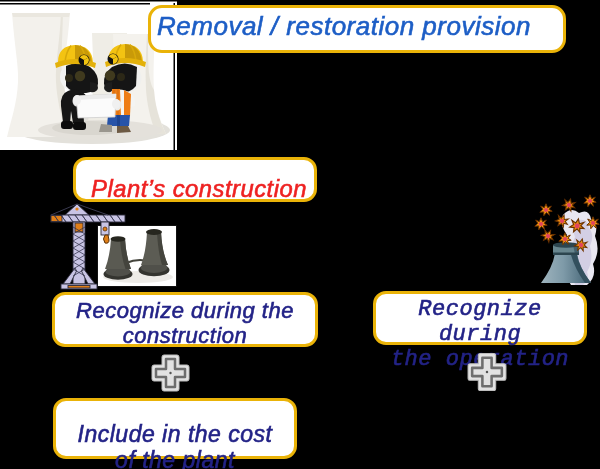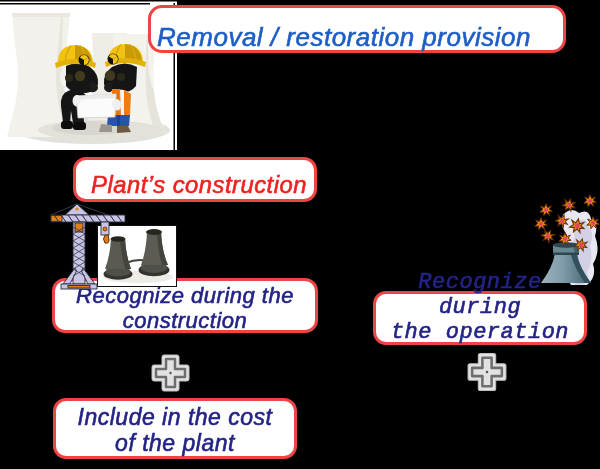--- a/index.html
+++ b/index.html
@@ -1,18 +1,18 @@
 <!DOCTYPE html>
 <html><head>
 <meta charset="utf-8">
 <style>
   html,body{margin:0;padding:0;}
   body{width:600px;height:469px;overflow:hidden;background:#000;font-family:"Liberation Sans",sans-serif;}
   #stage{position:relative;width:600px;height:469px;background:#000;}
-  .wbox{position:absolute;background:#fff;border:3px solid #ef4444;border-radius:13px;box-sizing:border-box;display:flex;align-items:flex-end;justify-content:center;text-align:center;}
+  .wbox{position:absolute;background:#fff;border:3px solid #eab308;border-radius:13px;box-sizing:border-box;display:flex;align-items:flex-start;justify-content:center;text-align:center;}
   .script{font-style:italic;font-weight:normal;-webkit-text-stroke:0.6px currentColor;letter-spacing:0.5px;}
   .navy{color:#232387;}
   .red{color:#ee2222;}
   .blue{color:#1d5ec6;}
 </style>
 </head>
 <body>
 <div id="stage">
 
   <div style="position:absolute;left:0;top:0;width:177px;height:150px;background:#fff;">
@@ -83,21 +83,21 @@
       <ellipse cx="77" cy="100" rx="4" ry="5" fill="#f0f0f0"></ellipse>
       <ellipse cx="116" cy="104" rx="4" ry="5" fill="#f0f0f0"></ellipse>
     </svg>
   </div>
 
   <div class="wbox" style="left:148px;top:5px;width:418px;height:48px;border-width:3px;border-radius:14px;">
     <span class="script blue" style="font-size:26px;position:relative;top:3px;left:-13px;">Removal / restoration provision</span>
   </div>
 
   <div class="wbox" style="left:73px;top:157px;width:244px;height:45px;">
-    <span class="script red" style="font-size:23.8px;position:relative;top:0;left:4px;">Plant’s construction</span>
+    <span class="script red" style="font-size:23.8px;position:relative;top:15px;left:4px;">Plant’s construction</span>
   </div>
 
 
   <div style="position:absolute;left:97px;top:225px;width:80px;height:62px;background:#fff;border:1px solid #111;box-sizing:border-box;z-index:1;">
     <svg width="78" height="60" viewBox="0 0 78 60" xmlns="http://www.w3.org/2000/svg">
       <ellipse cx="40" cy="51" rx="35" ry="6" fill="#edebe7"></ellipse>
       <path d="M28,37 Q42,31 56,37" stroke="#44443c" stroke-width="2.2" fill="none"></path>
 
       <ellipse cx="20" cy="48" rx="14.5" ry="5.8" fill="#34342f"></ellipse>
       <ellipse cx="20" cy="45.5" rx="12.5" ry="5" fill="#50504a"></ellipse>
@@ -170,21 +170,21 @@
       <use href="#star" x="29" y="28" transform="rotate(20 29 28)"></use>
       <use href="#star" x="38.5" y="28.5" transform="scale(1.15) rotate(10 38 28)"></use>
       <use href="#star" x="8" y="31"></use>
       <use href="#star" x="60" y="30"></use>
       <use href="#star" x="15" y="43" transform="rotate(25 15 43)"></use>
       <use href="#star" x="32" y="46"></use>
       <use href="#star" x="48" y="52" transform="rotate(12 48 52)"></use>
     </svg>
   </div>
 
-  <div class="wbox" style="left:52px;top:278px;width:266px;height:55px;">
+  <div class="wbox" style="left:52px;top:292px;width:266px;height:55px;">
     <span class="script navy" style="font-size:22px;line-height:25px;position:relative;top:3px;">Recognize during the<br>construction</span>
   </div>
   <div class="wbox" style="left:373px;top:291px;width:214px;height:54px;">
     <span class="script navy" style="font-size:22px;line-height:25px;position:relative;top:3px;font-family:Liberation Mono, monospace;">Recognize during<br>the operation</span>
   </div>
 
   <div style="position:absolute;left:150px;top:353px;width:41px;height:40px;">
     <svg width="41" height="40" viewBox="0 0 41 40" xmlns="http://www.w3.org/2000/svg">
       <path d="M14,2 H27 Q29,2 29,4 V12 H37 Q39,12 39,14 V26 Q39,28 37,28 H29 V36 Q29,38 27,38 H14 Q12,38 12,36 V28 H4 Q2,28 2,26 V14 Q2,12 4,12 H12 V4 Q12,2 14,2 Z" fill="#e2e2e2" stroke="#bdbdbd" stroke-width="1"></path>
       <path d="M16,6 H25 V16 H35 V24 H25 V34 H16 V24 H6 V16 H16 Z" fill="none" stroke="#6e6e6e" stroke-width="2.5" stroke-linejoin="round"></path>

